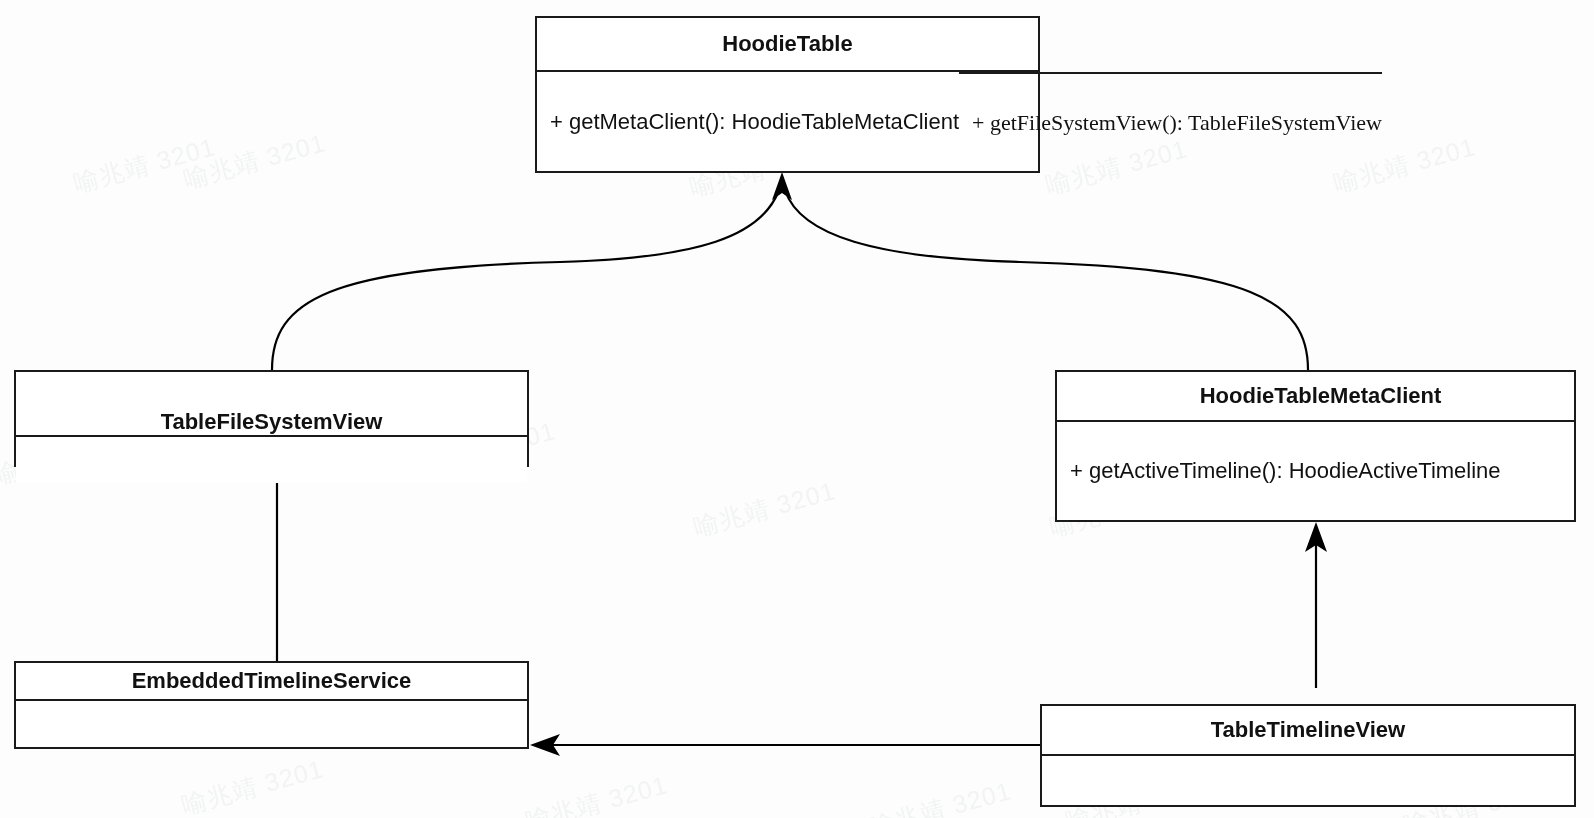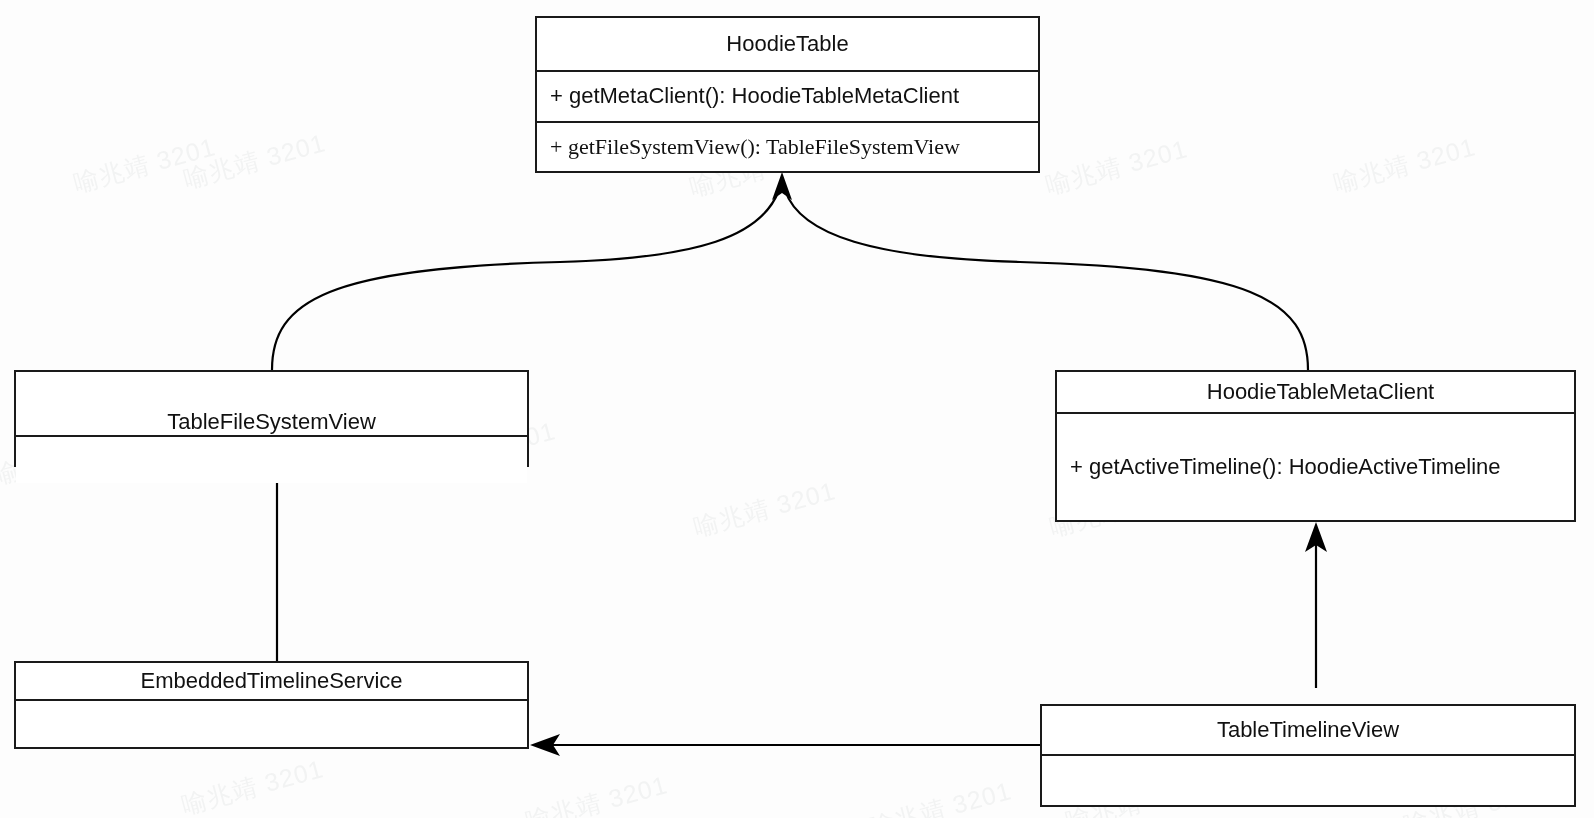--- a/index.html
+++ b/index.html
@@ -67,28 +67,28 @@
   .uml-class-name {
     box-sizing: border-box;
     width: 100%;
     text-align: center;
     font-size: 22px;
     color: #111111;
     display: flex;
     align-items: center;
     justify-content: center;
     background: #ffffff;
+    font-weight: bold;
   }
   .uml-members {
     box-sizing: border-box;
     width: 100%;
     border-top: 2.2px solid #1a1a1a;
     background: #ffffff;
     display: flex;
-    flex-direction: column;
     flex: 1 1 auto;
   }
   .uml-member {
     box-sizing: border-box;
     font-size: 22px;
     color: #111111;
     padding-left: 13px;
     display: flex;
     align-items: center;
     flex: 1 1 0;
@@ -160,21 +160,21 @@
       <div class="uml-member">+ getFileSystemView(): TableFileSystemView</div>
     </div>
   </div>
 
   <div class="uml-class" style="left:14px; top:370px; width:515px; height:97px;">
     <div class="uml-class-name" style="height:48px;margin-top:37px;">TableFileSystemView</div>
     <div class="uml-members empty"></div>
   </div>
 
   <div class="uml-class" style="left:1055px; top:370px; width:521px; height:152px;">
-    <div class="uml-class-name" style="height:40px;padding-left:10px;">HoodieTableMetaClient</div>
+    <div class="uml-class-name" style="height:48px;padding-left:10px;">HoodieTableMetaClient</div>
     <div class="uml-members">
       <div class="uml-member">+ getActiveTimeline(): HoodieActiveTimeline</div>
     </div>
   </div>
 
   <div class="uml-class" style="left:14px; top:661px; width:515px; height:88px;justify-content:flex-end;">
     <div class="uml-class-name" style="height:41px;">EmbeddedTimelineService</div>
     <div class="uml-members empty"></div>
   </div>
 

